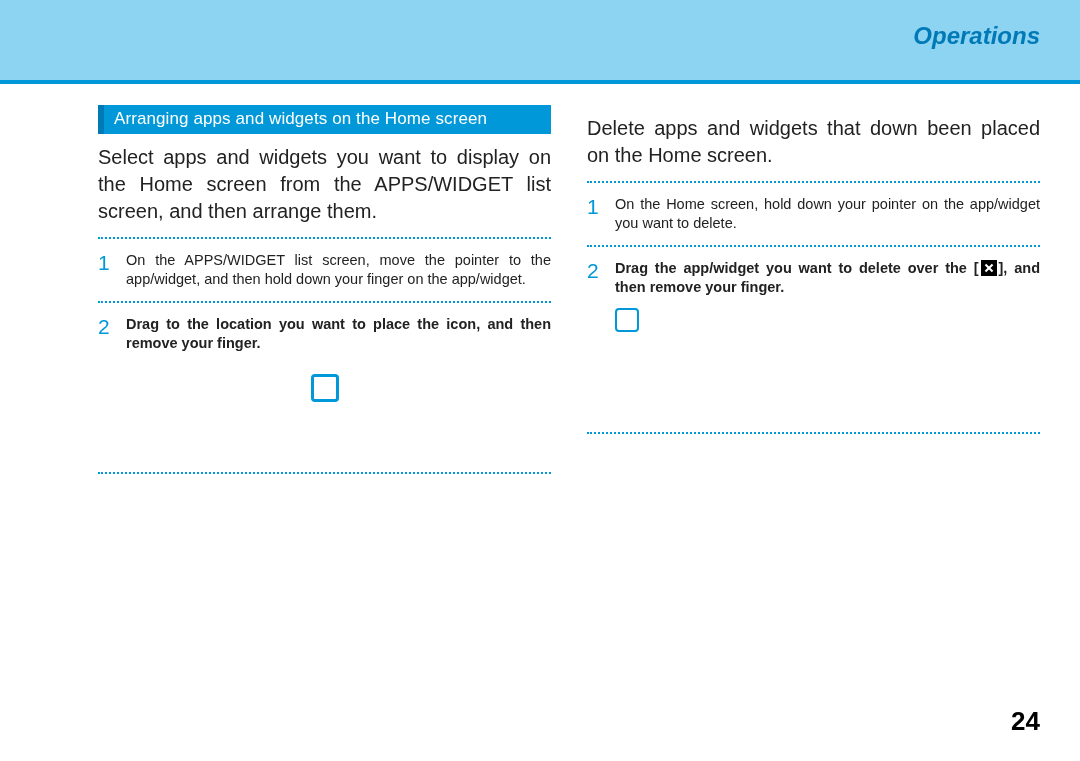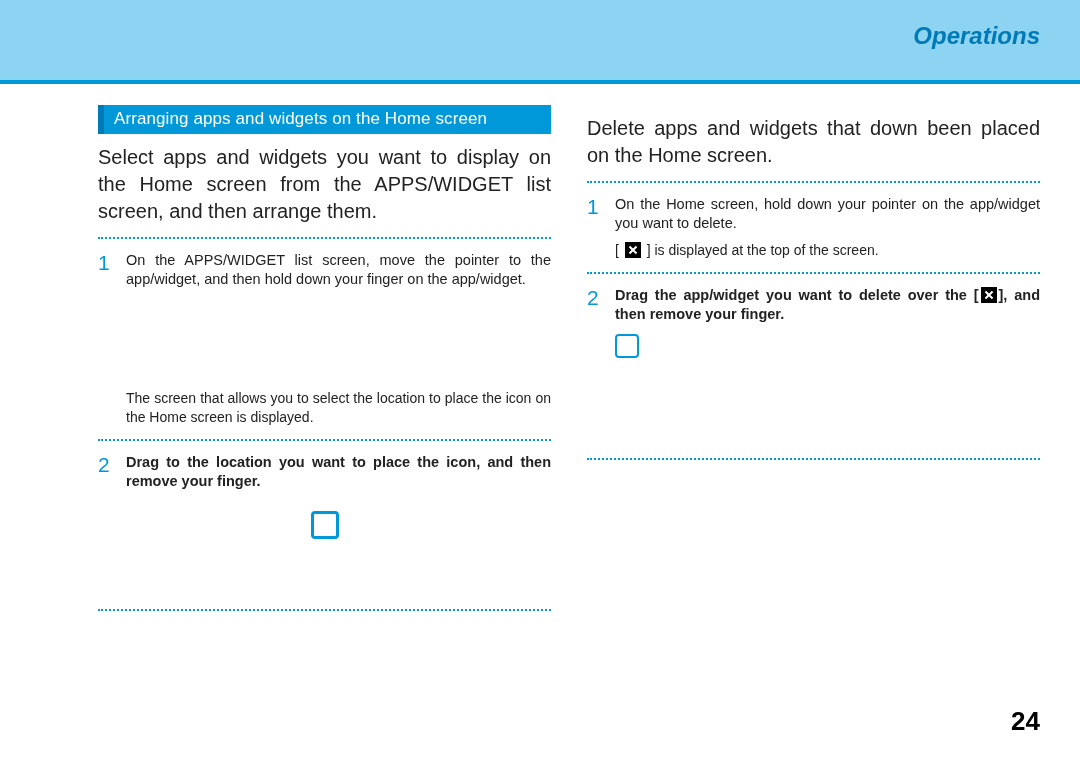--- a/index.html
+++ b/index.html
@@ -79,21 +79,20 @@
     <div class="col">
       <div class="section-heading">Arranging apps and widgets on the Home screen</div>
       <p class="intro">Select apps and widgets you want to display on the Home screen from the APPS/WIDGET list screen, and then arrange them.</p>
       <hr class="dotted">
 
       <div class="step">
         <div class="step-num">1</div>
         <div class="step-body">On the APPS/WIDGET list screen, move the pointer to the app/widget, and then hold down your finger on the app/widget.</div>
       </div>
 
-      <p class="note">The screen that allows you to select the location to place the icon on the Home screen is displayed.</p>
 
       <hr class="dotted">
 
       <div class="step">
         <div class="step-num">2</div>
         <div class="step-body bold">Drag to the location you want to place the icon, and then remove your finger.</div>
       </div>
 
       <div class="placeholder-box"></div>
 
@@ -102,23 +101,20 @@
 
     <div class="col">
       <p class="intro">Delete apps and widgets that down been placed on the Home screen.</p>
       <hr class="dotted">
 
       <div class="step">
         <div class="step-num">1</div>
         <div class="step-body">On the Home screen, hold down your pointer on the app/widget you want to delete.</div>
       </div>
 
-      <p class="note2">
-        <span>[ </span><span class="x-glyph"></span><span> ] is displayed at the top of the screen.</span>
-      </p>
 
       <hr class="dotted">
 
       <div class="step">
         <div class="step-num">2</div>
         <div class="step-body bold">
           <span>Drag the app/widget you want to delete over the [</span><span class="x-glyph"></span><span>], and then remove your finger.</span>
         </div>
       </div>
 

